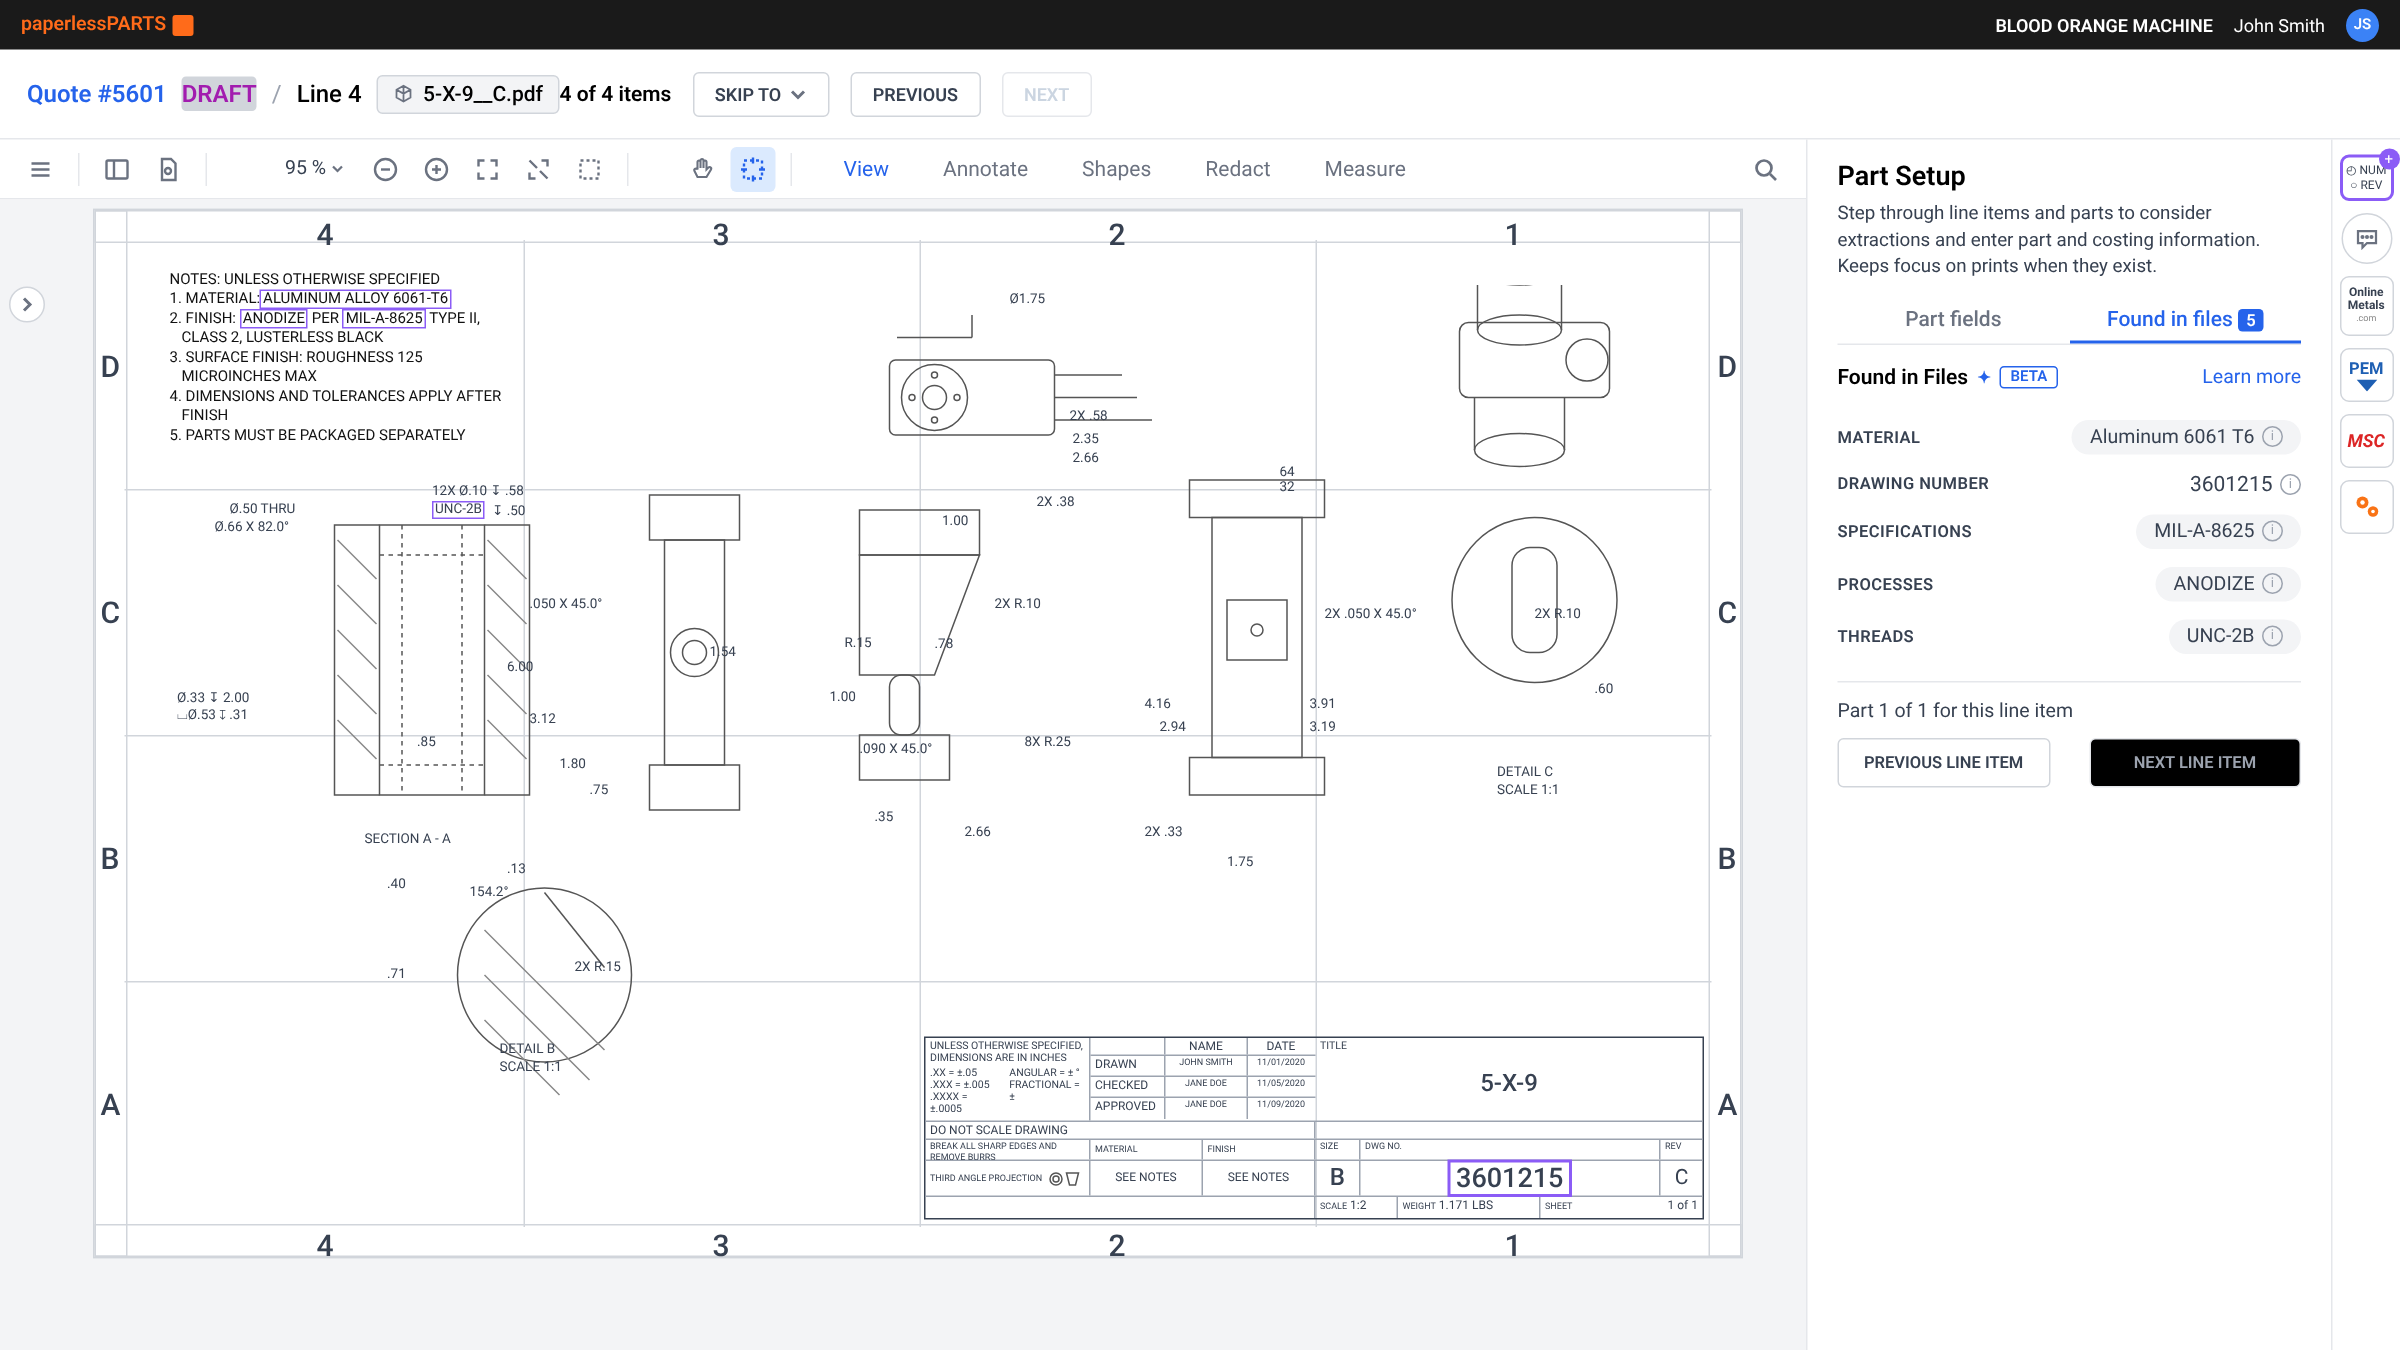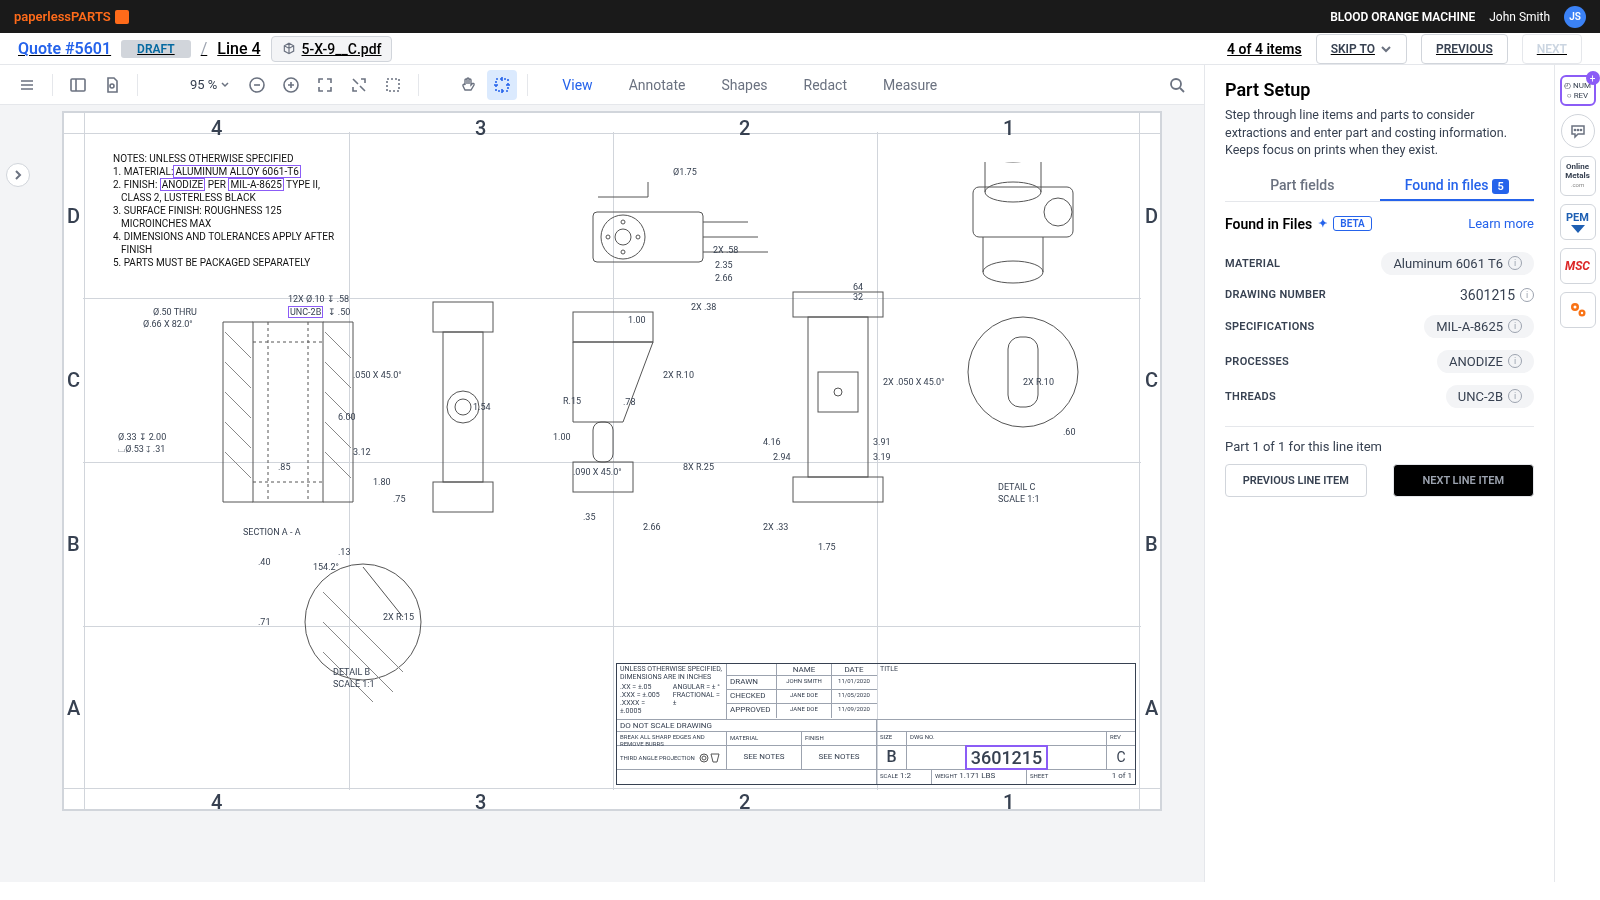--- a/index.html
+++ b/index.html
@@ -2,24 +2,24 @@
 <html><head>
 <meta charset="utf-8">
 <style>
 * { margin:0; padding:0; box-sizing:border-box; font-family:-apple-system,BlinkMacSystemFont,"Segoe UI",Roboto,sans-serif; }
 body { width:1600px; height:900px; background:#fff; overflow:hidden; }
 .topbar { height:33px; background:#1a1a1a; display:flex; align-items:center; padding:0 14px; justify-content:space-between; }
 .logo { color:#ff6b1a; font-size:13px; font-weight:600; display:flex; align-items:center; gap:4px; }
 .logo-box { width:14px; height:14px; background:#ff6b1a; border-radius:2px; }
 .top-right { display:flex; align-items:center; gap:14px; color:#fff; font-size:12px; }
 .avatar-btn { width:22px; height:22px; border-radius:50%; background:#3b82f6; color:#fff; font-size:10px; font-weight:600; display:flex; align-items:center; justify-content:center; }
-.breadcrumb { height:32px; display:flex; align-items:center; justify-content:space-between; padding:0 18px; border-bottom:1px solid #e5e7eb;text-decoration:underline; }
+.breadcrumb { height:60px; display:flex; align-items:center; padding:0 18px; border-bottom:1px solid #e5e7eb; }
 .bc-left { display:flex; align-items:center; gap:10px; font-size:16px; }
 .quote-link { color:#2563eb; font-weight:600; }
-.draft-badge { background:#d1d5db; color:#0369a1; font-size:12px; font-weight:600; padding:2px 16px; border-radius:3px; }
+.draft-badge { background:#d1d5db; color:#a21caf; font-size:16px; font-weight:600; padding:2px 0; border-radius:3px; }
 .bc-sep { color:#9ca3af; }
 .file-chip { display:flex; align-items:center; gap:6px; background:#f3f4f6; border:1px solid #d1d5db; padding:4px 10px; border-radius:4px; font-size:14px; font-weight:500; }
 .cube-icon { width:14px; height:14px; }
 .bc-right { display:flex; align-items:center; gap:14px; }
 .items-count { font-size:14px; font-weight:600; }
 .btn { border:1px solid #d1d5db; background:#fff; padding:7px 14px; border-radius:4px; font-size:12px; font-weight:600; color:#374151; cursor:pointer; display:flex; align-items:center; gap:5px; }
 .btn:disabled { color:#cbd5e1; border-color:#e5e7eb; }
 .main { display:flex; height:817px; }
 .viewer { flex:1; display:flex; flex-direction:column; position:relative; }
 .viewer-toolbar { height:40px; border-bottom:1px solid #e5e7eb; display:flex; align-items:center; padding:0 12px; gap:4px; }
@@ -398,20 +398,21 @@
                   <div class="tb-cell" style="width:44px;text-align:center;font-size:6px;border-right:0">11/05/2020</div>
                 </div>
               <div class="tb-row" style="height:14px;border-bottom:0">
                   <div class="tb-cell" style="width:50px">APPROVED</div>
                   <div class="tb-cell" style="width:55px;text-align:center;font-size:6px">JANE DOE</div>
                   <div class="tb-cell" style="width:44px;text-align:center;font-size:6px;border-right:0">11/09/2020</div>
                 </div>
             </div>
             <div class="tb-cell" style="flex:1;border-right:0;position:relative">
               <div style="font-size:7px">TITLE</div>
+              <div class="tb-title" style="height:40px">5-X-9</div>
             </div>
           </div>
           <div class="tb-row" style="height:12px">
               <div class="tb-cell" style="width:260px">DO NOT SCALE DRAWING</div>
               <div class="tb-cell" style="flex:1;border-right:0"></div>
             </div>
           <div class="tb-row" style="height:14px">
               <div class="tb-cell" style="width:110px;font-size:6px">BREAK ALL SHARP EDGES AND REMOVE BURRS</div>
             <div class="tb-cell" style="width:75px;position:relative"><span style="font-size:6px">MATERIAL</span></div>
             <div class="tb-cell" style="width:75px"><span style="font-size:6px">FINISH</span></div>

